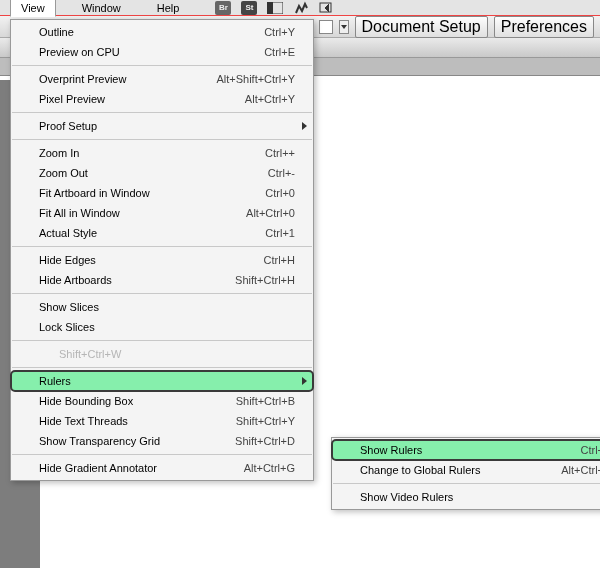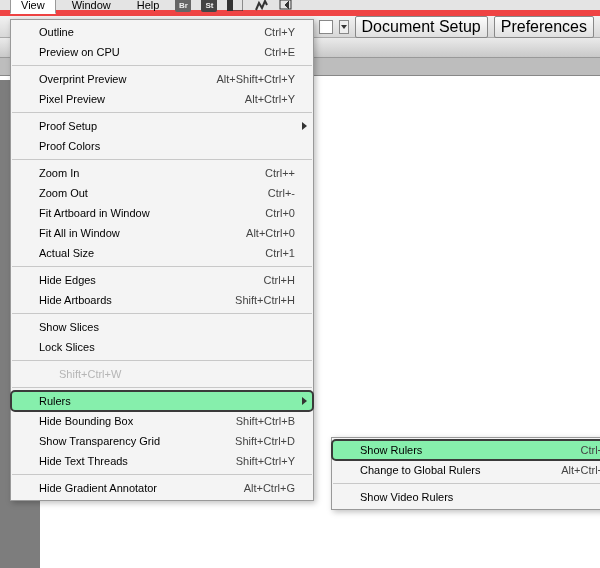--- a/index.html
+++ b/index.html
@@ -11,38 +11,39 @@
     width: 600px;
     height: 568px;
     overflow: hidden;
     position: relative;
   }
   .menubar {
     display: flex;
     align-items: center;
     height: 16px;
     background: #e4e4e4;
-    border-bottom: 6px solid #ef4444;
+    border-bottom: 1px solid #ef4444;
     padding-left: 10px;
-    gap: 6px;
+    gap: 16px;
   }
   .menubar .mitem {
     padding: 2px 10px;
     cursor: default;
   }
   .menubar .mitem.active {
     background: #fff;
     border: 1px solid #999;
     border-bottom: 1px solid #fff;
     position: relative;
     z-index: 5;
   }
   .menubar .ticons {
     display: flex;
     gap: 10px;
+    margin-left: 10px;
     align-items: center;
   }
   .menubar .ti {
     width: 16px; height: 14px;
     display: flex; align-items: center; justify-content: center;
     font-size: 8px; font-weight: bold;
     background: #666; color: #eee; border-radius: 2px;
   }
   .menubar .ti.square { background: #444; }
   .menubar .ti.plain { background: transparent; color: #333; font-size: 12px; }
@@ -202,42 +203,39 @@
     </div>
   <div class="row">
       <span class="label">Pixel Preview</span>
       <span class="sc">Alt+Ctrl+Y</span>
     </div>
   <div class="sep"></div>
   <div class="row">
       <span class="label">Proof Setup</span>
       <span class="subarrow"></span>
     </div>
-  <div class="row">
-      <span class="label">Proof Colors</span>
-    </div>
   <div class="sep"></div>
   <div class="row">
       <span class="label">Zoom In</span>
       <span class="sc">Ctrl++</span>
     </div>
   <div class="row">
       <span class="label">Zoom Out</span>
       <span class="sc">Ctrl+-</span>
     </div>
   <div class="row">
       <span class="label">Fit Artboard in Window</span>
       <span class="sc">Ctrl+0</span>
     </div>
   <div class="row">
       <span class="label">Fit All in Window</span>
       <span class="sc">Alt+Ctrl+0</span>
     </div>
   <div class="row">
-      <span class="label">Actual Size</span>
+      <span class="label">Actual Style</span>
       <span class="sc">Ctrl+1</span>
     </div>
   <div class="sep"></div>
   <div class="row">
       <span class="label">Hide Edges</span>
       <span class="sc">Ctrl+H</span>
     </div>
   <div class="row">
       <span class="label">Hide Artboards</span>
       <span class="sc">Shift+Ctrl+H</span>
@@ -256,26 +254,26 @@
   <div class="sep"></div>
   <div class="row highlight boxed">
       <span class="label">Rulers</span>
       <span class="subarrow"></span>
     </div>
   <div class="row">
       <span class="label">Hide Bounding Box</span>
       <span class="sc">Shift+Ctrl+B</span>
     </div>
   <div class="row">
+      <span class="label">Hide Text Threads</span>
+      <span class="sc">Shift+Ctrl+Y</span>
+    </div>
+  <div class="row">
       <span class="label">Show Transparency Grid</span>
       <span class="sc">Shift+Ctrl+D</span>
-    </div>
-  <div class="row">
-      <span class="label">Hide Text Threads</span>
-      <span class="sc">Shift+Ctrl+Y</span>
     </div>
   <div class="sep"></div>
   <div class="row">
       <span class="label">Hide Gradient Annotator</span>
       <span class="sc">Alt+Ctrl+G</span>
     </div>
 </div>
 
 <div id="rulers-submenu" class="menu">
   <div class="row highlight boxed">

